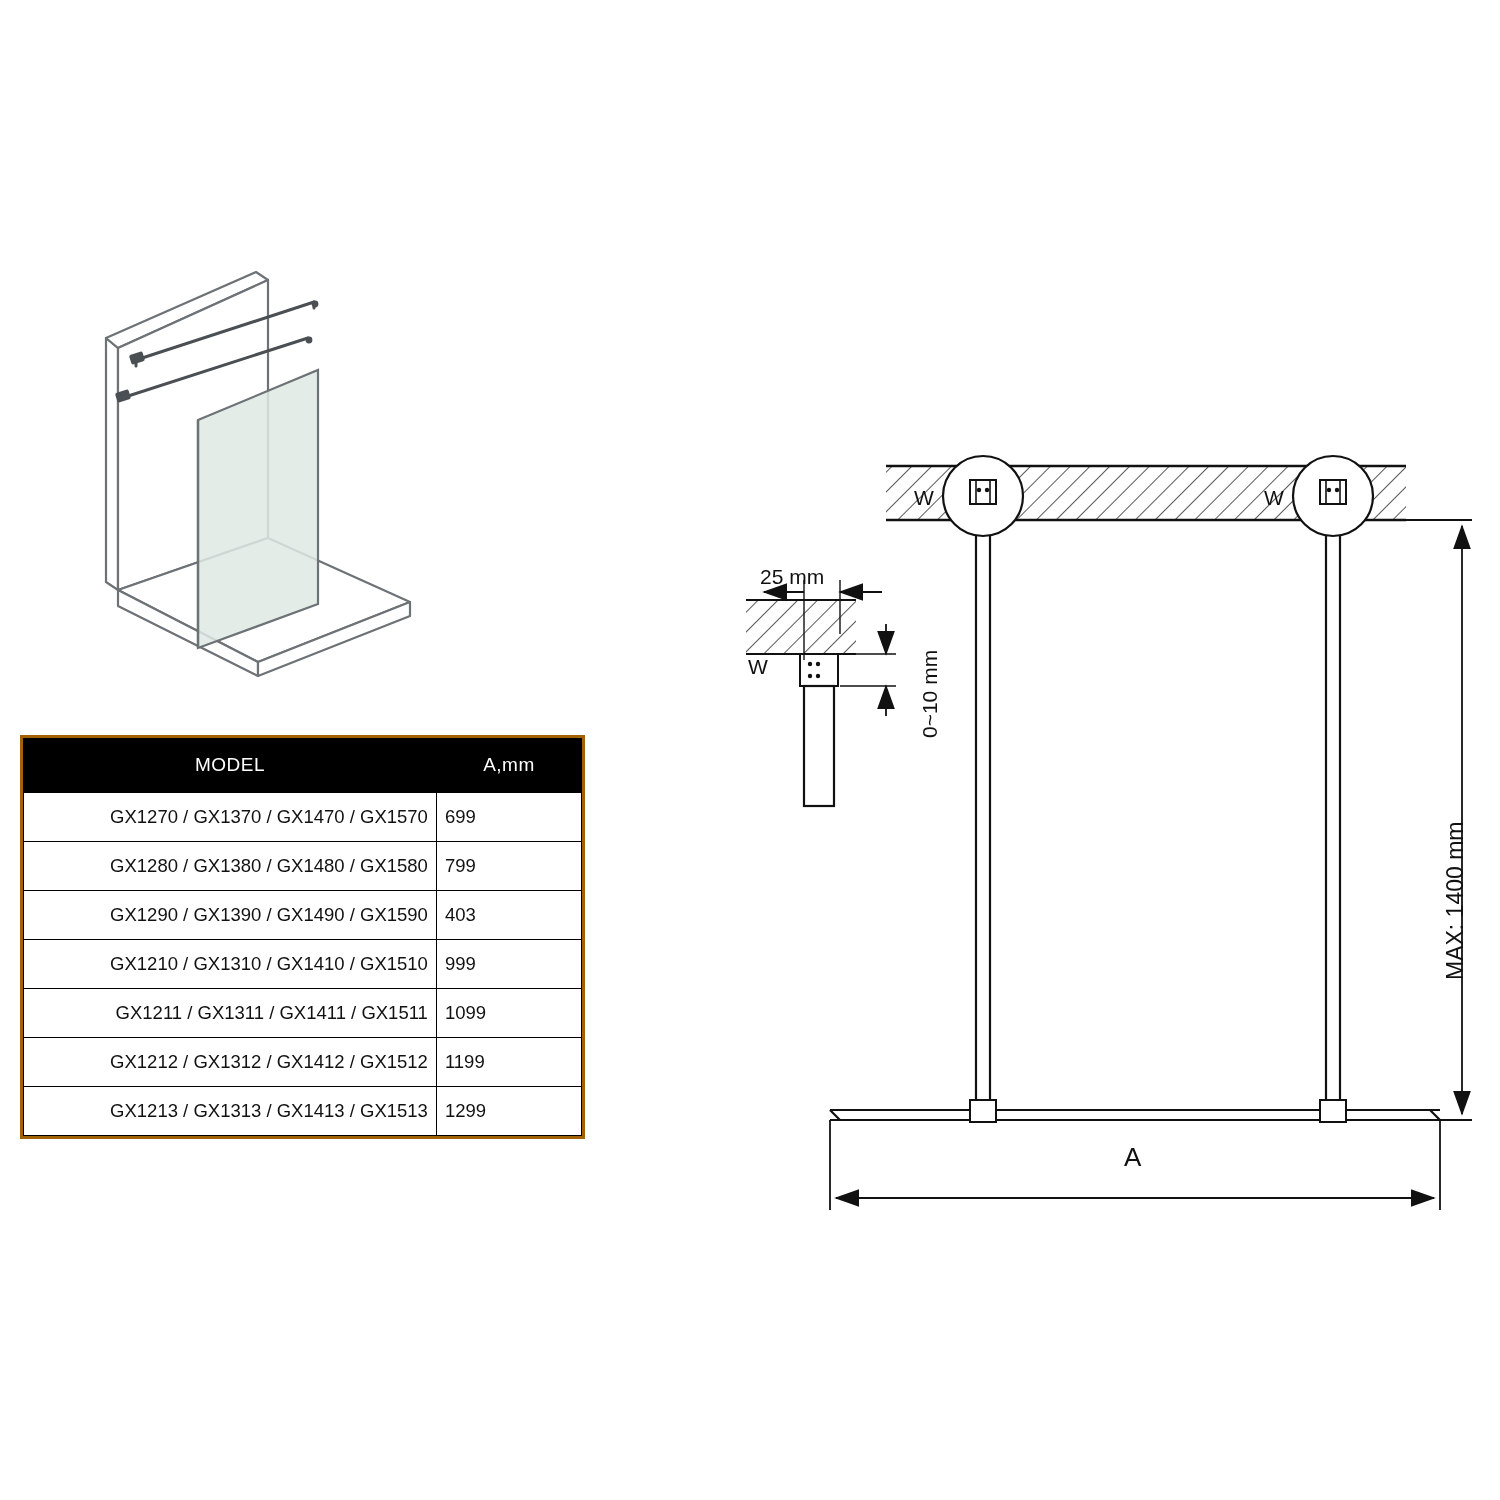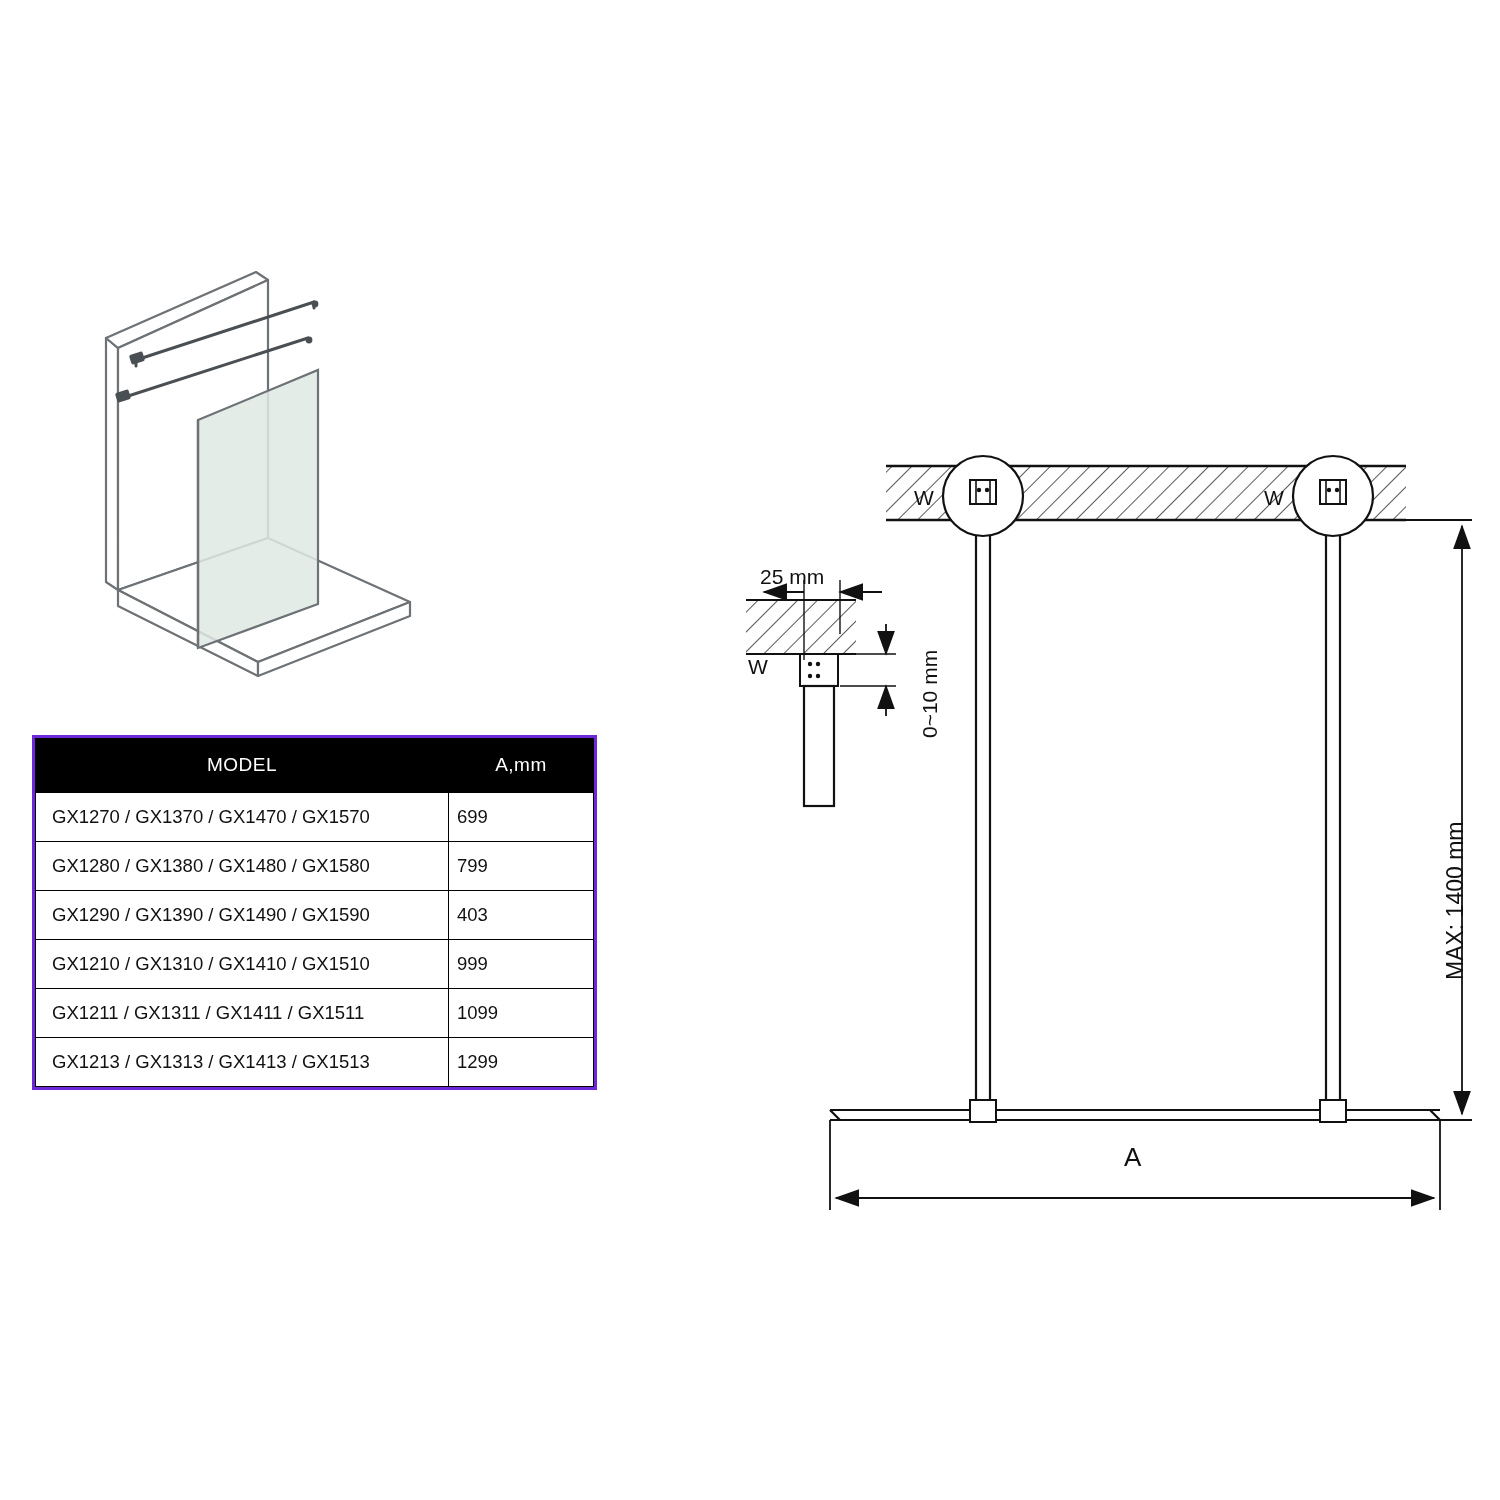--- a/index.html
+++ b/index.html
@@ -27,24 +27,24 @@
     position: absolute;
     left: 70px;
     top: 250px;
     width: 420px;
     height: 430px;
   }
 
   
   .table-wrap {
     position: absolute;
-    left: 32px;
+    left: 20px;
     top: 735px;
     width: 565px;
-    background: #6d28d9;
+    background: #a16207;
     padding: 3px;
     box-sizing: border-box;
   }
   table.spec {
     border-collapse: collapse;
     width: 100%;
     background: #000;
   }
   table.spec th {
     background: #000000;
@@ -56,21 +56,21 @@
   }
   table.spec td {
     background: #ffffff;
     color: #111111;
     font-size: 18.5px;
     padding: 13px 8px;
     border: 1.5px solid #000000;
   }
   table.spec td.model {
     padding-left: 16px;
-    text-align: left;
+    text-align: right;
     width: 74%;
   }
   table.spec td.val {
     text-align: left;
     width: 26%;
   }
   table.spec th.model-h { width: 74%; }
   table.spec th.val-h { width: 26%; }
 
   
@@ -153,20 +153,24 @@
           <td class="model">GX1290 / GX1390 / GX1490 / GX1590</td>
           <td class="val">403</td>
         </tr>
         <tr>
           <td class="model">GX1210 / GX1310 / GX1410 / GX1510</td>
           <td class="val">999</td>
         </tr>
         <tr>
           <td class="model">GX1211 / GX1311 / GX1411 / GX1511</td>
           <td class="val">1099</td>
+        </tr>
+        <tr>
+          <td class="model">GX1212 / GX1312 / GX1412 / GX1512</td>
+          <td class="val">1199</td>
         </tr>
         <tr>
           <td class="model">GX1213 / GX1313 / GX1413 / GX1513</td>
           <td class="val">1299</td>
         </tr>
       </tbody>
     </table>
   </div>
 
   <div class="tech-wrap">

